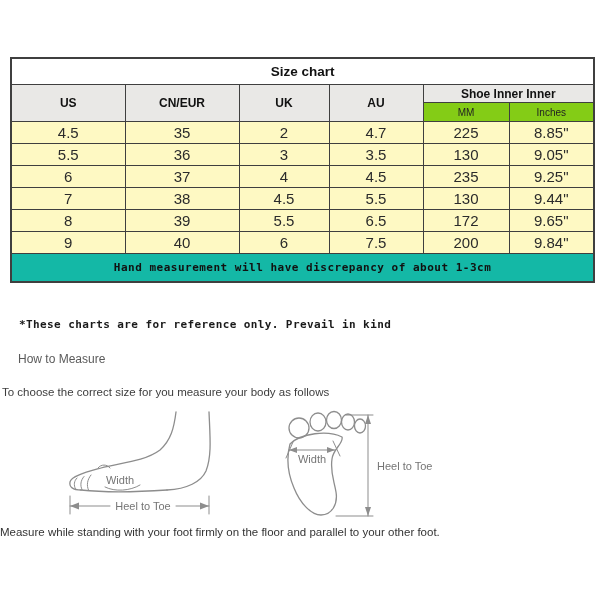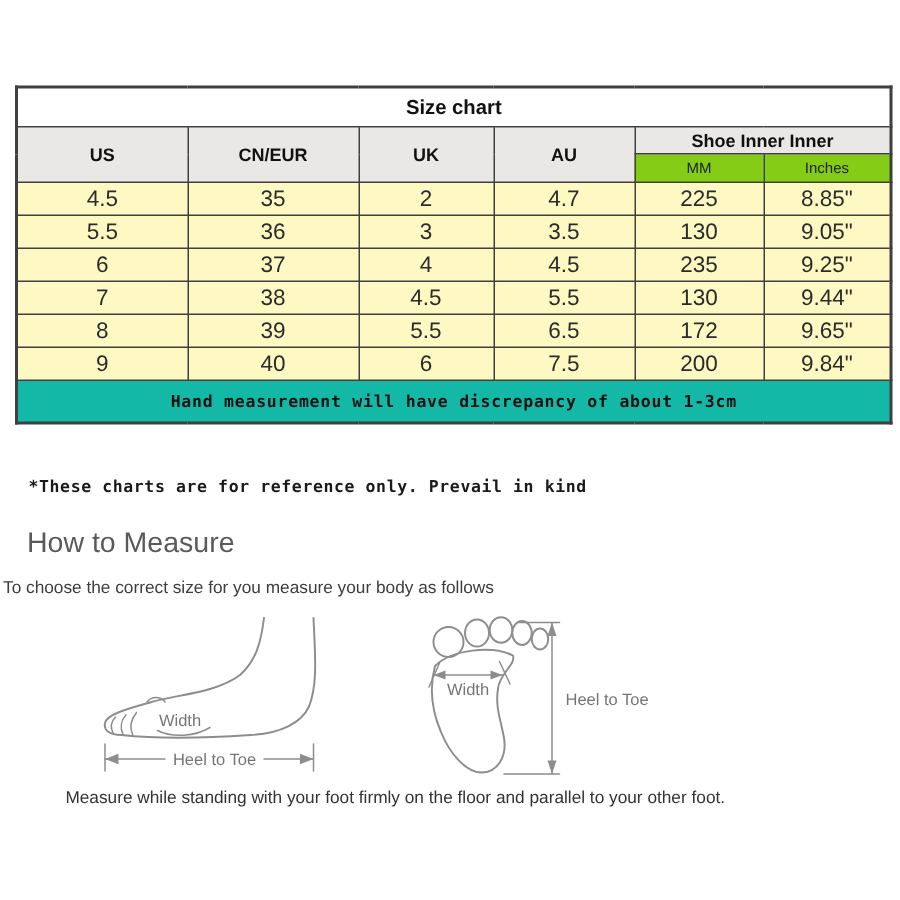--- a/index.html
+++ b/index.html
@@ -23,23 +23,23 @@
   tbody td{height:21px;font-size:15px;color:#2b2b2b;background:#fef9c3;}
   .foot-cell{
     height:27px;background:#14b8a6;color:#111;
     font-family:"DejaVu Sans Mono", monospace;font-weight:bold;font-size:11px;letter-spacing:.5px;
   }
   
   .note-reference{
     position:absolute;left:8px;top:318px;color:#1a1a1a;
     font-family:"DejaVu Sans Mono", monospace;font-weight:bold;font-size:11px;letter-spacing:.4px;margin-left:11px;
   }
-  .heading-how{position:absolute;left:18px;top:352px;font-size:19px;color:#5a5a5a;}
+  .heading-how{position:absolute;left:18px;top:352px;font-size:12px;color:#5a5a5a;}
   .instruction{position:absolute;left:2px;top:386px;font-size:11.5px;color:#3d3d3d;}
-  .note-bottom{position:absolute;left:0;top:526px;width:527px;text-align:center;font-size:11.5px;color:#333;}
+  .note-bottom{position:absolute;left:0;top:526px;width:527px;text-align:left;font-size:11.5px;color:#333;}
   
   svg.diagram{position:absolute;}
   svg.side-foot{left:60px;top:410px;}
   svg.top-foot{left:280px;top:406px;}
   .stroke{fill:none;stroke:#8d8d8d;stroke-width:1.3;stroke-linecap:round;stroke-linejoin:round;}
   .thin{fill:none;stroke:#8d8d8d;stroke-width:1;stroke-linecap:round;}
   .head{fill:#8d8d8d;stroke:none;}
   .dlabel{fill:#757575;font-size:11px;font-family:"Liberation Sans", sans-serif;}
 </style>
 </head>

